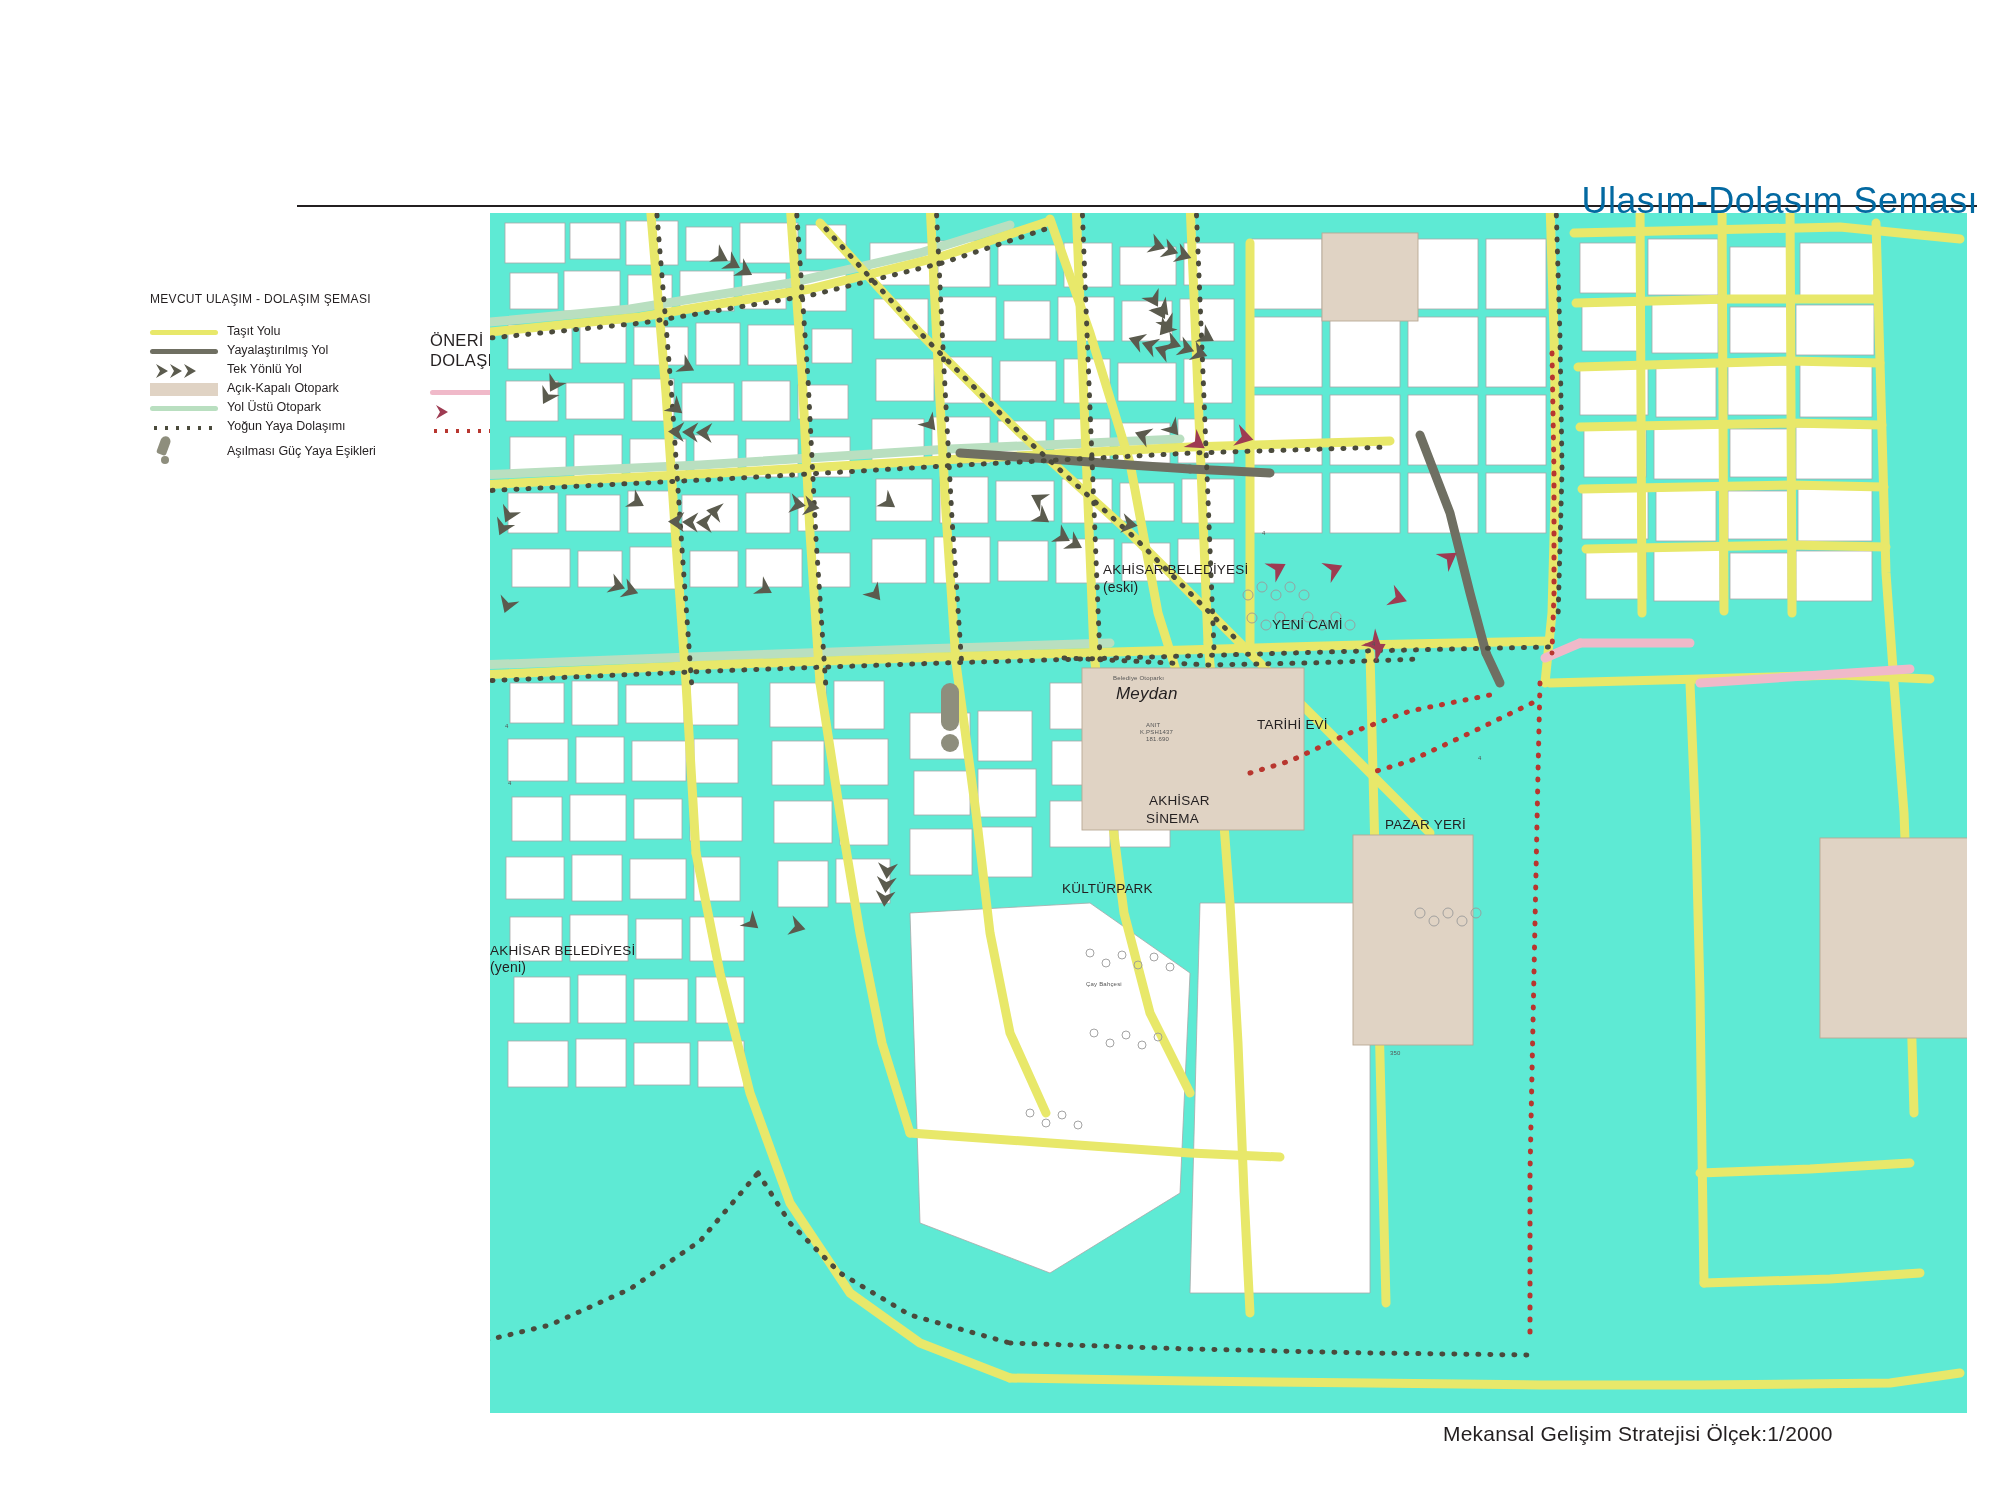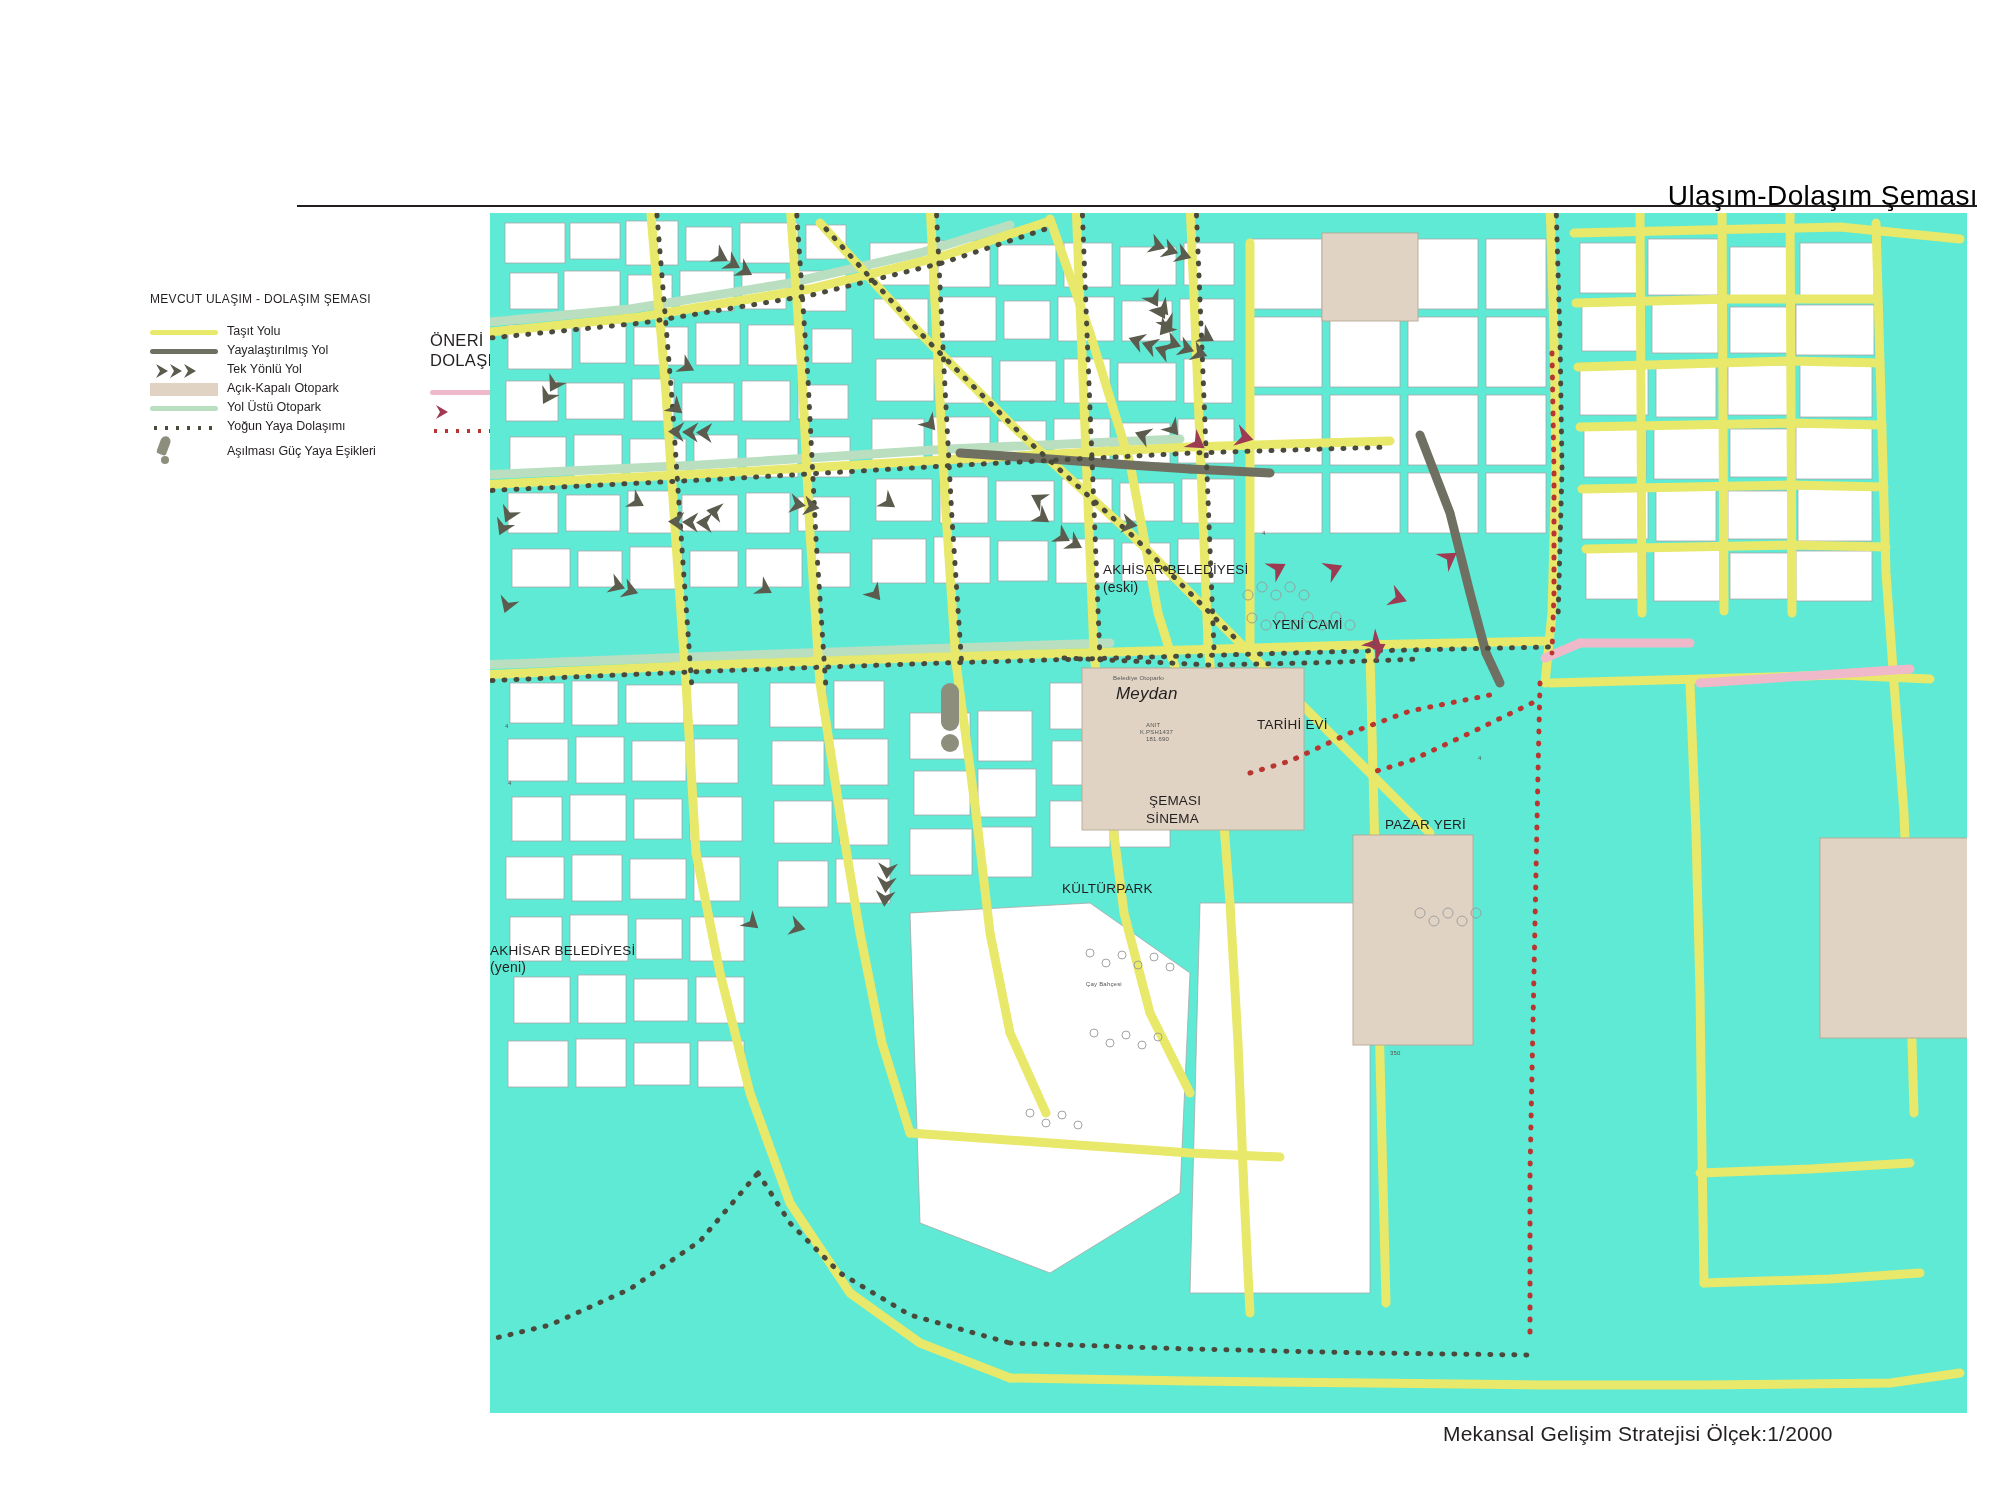--- a/index.html
+++ b/index.html
@@ -1,21 +1,21 @@
 <!DOCTYPE html>
 <html lang="tr"><head>
 <meta charset="utf-8">
 <style>
   html,body{margin:0;padding:0;background:#ffffff;}
   body{width:2000px;height:1500px;position:relative;overflow:hidden;
        font-family:"Liberation Sans", sans-serif;color:#231f20;}
 
   
   #title-bar{position:absolute;left:297px;top:205px;width:1680px;height:2px;background:#231f20;}
-  #title-text{position:absolute;right:22px;top:180px;font-size:28px;letter-spacing:.4px;color:#000000;margin-left:44px;}
+  #title-text{position:absolute;right:22px;top:180px;font-size:36px;letter-spacing:.4px;color:#0369a1;margin-left:44px;}
 
   
   #footer-text{position:absolute;left:1443px;top:1422px;font-size:21px;color:#231f20;letter-spacing:.2px;}
 
   
   #legend{position:absolute;left:150px;top:292px;width:360px;}
   #legend-title{font-size:12px;letter-spacing:.3px;color:#231f20;margin-bottom:18px;white-space:nowrap;}
   .legend-row{display:flex;align-items:flex-start;margin-bottom:3px;height:auto;}
   .swatch{width:68px;min-width:68px;height:16px;margin-right:9px;position:relative;}
   .legend-label{font-size:12.5px;line-height:14.5px;color:#231f20;white-space:nowrap;}
@@ -756,21 +756,21 @@
     </g>
   </svg>
 
   <div class="mlabel" style="left:613px; top:349px;">AKHİSAR BELEDİYESİ</div>
   <div class="mlabel small" style="left:613px; top:366px;">(eski)</div>
 
   <div class="mlabel" style="left:782px; top:404px;">YENİ CAMİ</div>
   <div class="mlabel" style="left:767px; top:504px;">TARİHİ EVİ</div>
   <div class="mlabel" style="left:895px; top:604px;">PAZAR YERİ</div>
 
-  <div class="mlabel" style="left:659px; top:580px;">ŞEMASI</div>
+  <div class="mlabel" style="left:659px; top:580px;">AKHİSAR</div>
   <div class="mlabel" style="left:656px; top:598px;">SİNEMA</div>
   <div class="mlabel" style="left:572px; top:668px;">KÜLTÜRPARK</div>
 
   <div class="mlabel tiny" style="left:623px; top:462px;">Belediye Otoparkı</div>
   <div class="mlabel ital" style="left:626px; top:471px;">Meydan</div>
   <div class="mlabel tiny" style="left:656px; top:509px;">ANIT</div>
   <div class="mlabel tiny" style="left:650px; top:516px;">K.PSH1437</div>
   <div class="mlabel tiny" style="left:656px; top:523px;">181.690</div>
 
   <div class="mlabel" style="left:0px; top:730px;">AKHİSAR BELEDİYESİ</div>

